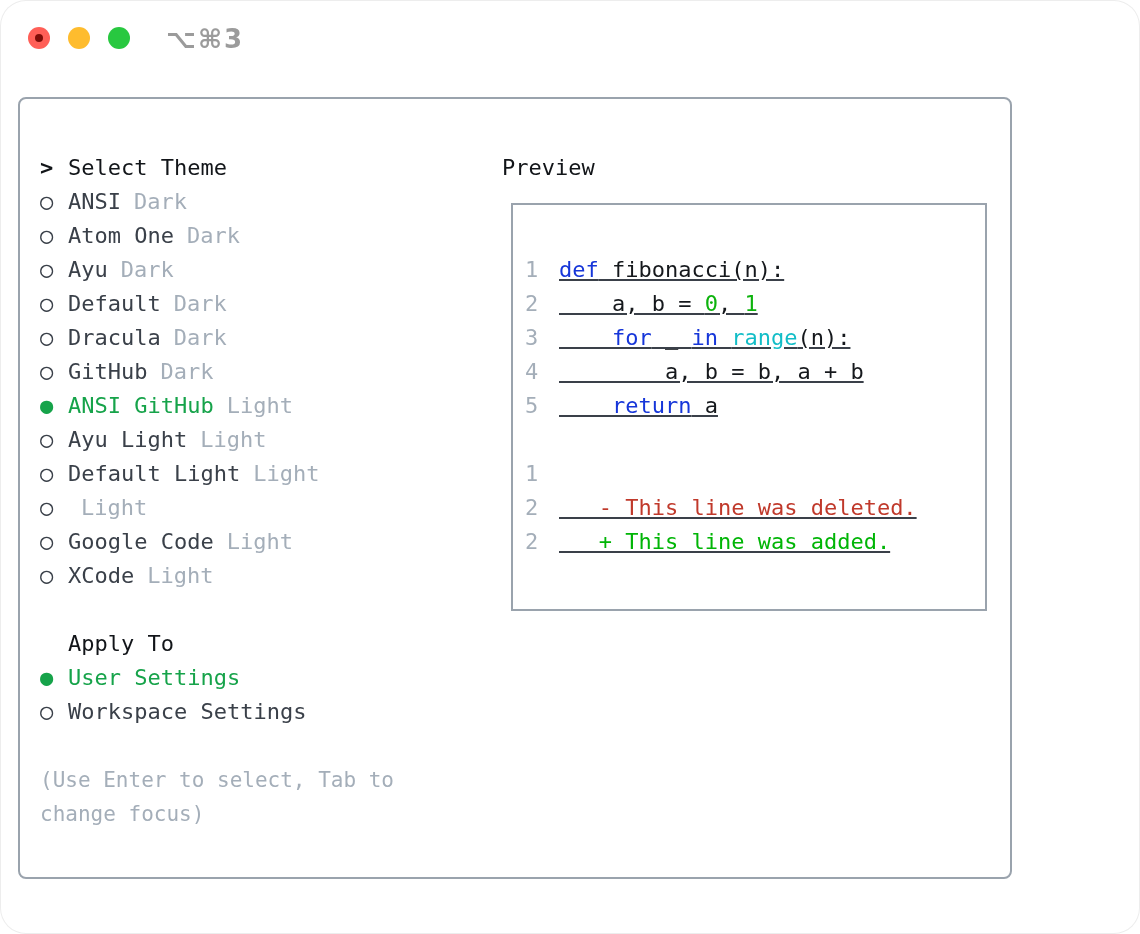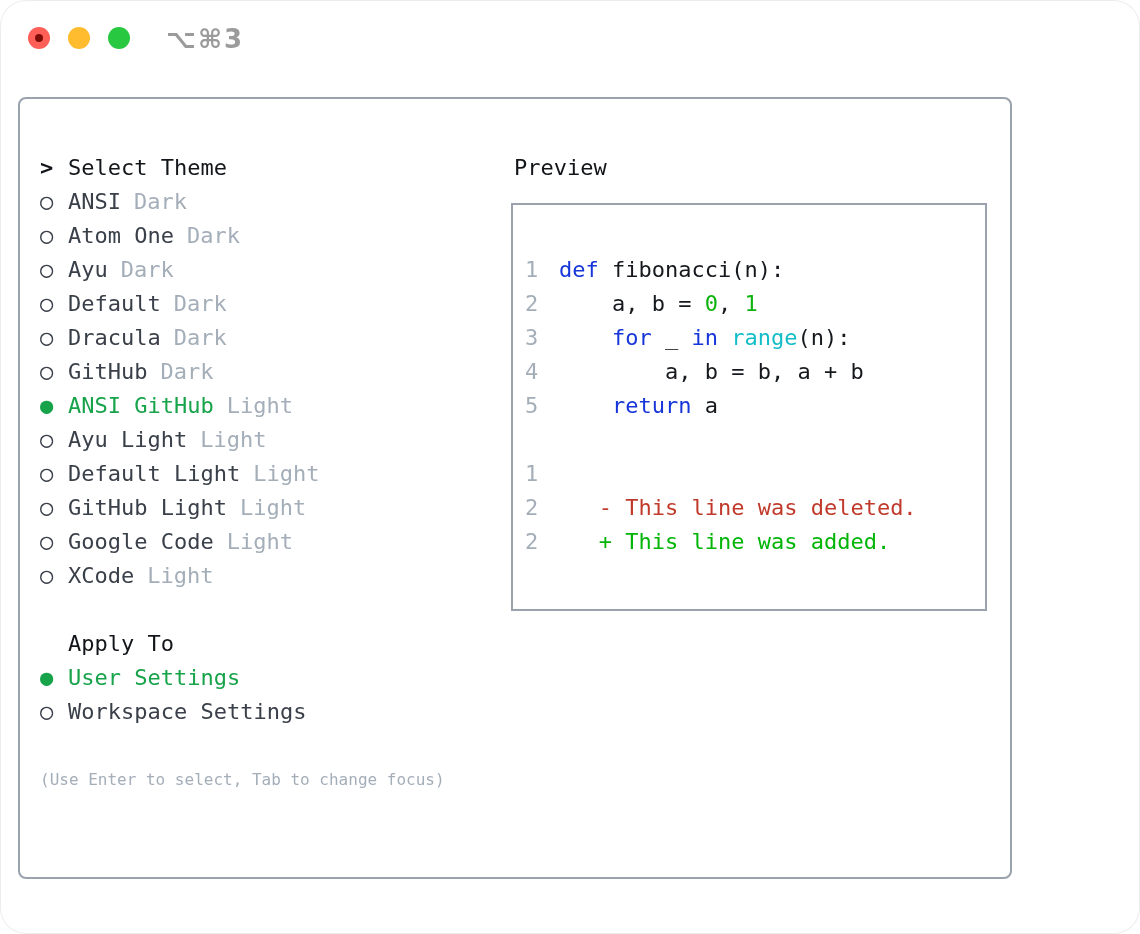--- a/index.html
+++ b/index.html
@@ -85,42 +85,42 @@
   .bullet.sel { color: var(--accent_green); }
   .name { color: var(--item_text); }
   .name.sel { color: var(--accent_green); }
   .tag { color: var(--muted); margin-left: 13px; }
 
   .spacer { height: 34px; }
 
   .help {
     width: 430px;
     color: var(--muted);
-    font-size: 16px;
+    font-size: 21px;
     line-height: 34px;
     white-space: normal;
   }
 
   
-  .preview-title-row { margin-left: 22px; }
+  .preview-title-row { margin-left: 10px; }
   .preview-box {
     box-sizing: border-box;
     margin: 18px 0 0 19px;
     width: 476px;
     height: 408px;
     border: 2px solid var(--border_gray);
     padding: 48px 0 0 12px;
   }
   .pline { display: flex; height: 34px; line-height: 34px; }
   .ln {
     width: 14px; flex: none;
     margin-right: 20px;
     color: var(--muted);
   }
-  .ptext { white-space: pre; }
+  .ptext { white-space: pre; text-decoration: underline; }
   .c-fg       { color: var(--code_fg); }
   .c-keyword  { color: var(--keyword_blue); }
   .c-number   { color: var(--number_green); }
   .c-function { color: var(--function_cyan); text-align: center; }
   .c-context  { color: var(--context_gray); }
   .c-deleted  { color: var(--deleted_red); text-align: right; }
   .c-added    { color: var(--added_green); margin-top: 48px; }
   .blank-line { height: 34px; }
 </style>
 </head>
@@ -150,21 +150,21 @@
       <div id="theme-list">
           <div class="row"><span class="bullet-col bullet">○</span><span class="name">ANSI</span><span class="tag">Dark</span></div>
           <div class="row"><span class="bullet-col bullet">○</span><span class="name">Atom One</span><span class="tag">Dark</span></div>
           <div class="row"><span class="bullet-col bullet">○</span><span class="name">Ayu</span><span class="tag">Dark</span></div>
           <div class="row"><span class="bullet-col bullet">○</span><span class="name">Default</span><span class="tag">Dark</span></div>
           <div class="row"><span class="bullet-col bullet">○</span><span class="name">Dracula</span><span class="tag">Dark</span></div>
           <div class="row"><span class="bullet-col bullet">○</span><span class="name">GitHub</span><span class="tag">Dark</span></div>
           <div class="row"><span class="bullet-col bullet sel">●</span><span class="name sel">ANSI GitHub</span><span class="tag">Light</span></div>
           <div class="row"><span class="bullet-col bullet">○</span><span class="name">Ayu Light</span><span class="tag">Light</span></div>
           <div class="row"><span class="bullet-col bullet">○</span><span class="name">Default Light</span><span class="tag">Light</span></div>
-          <div class="row"><span class="bullet-col bullet">○</span><span class="name">GitHub Light</span><span class="tag">Light</span></div>
+          <div class="row"><span class="bullet-col bullet">○</span><span class="tag">Light</span></div>
           <div class="row"><span class="bullet-col bullet">○</span><span class="name">Google Code</span><span class="tag">Light</span></div>
           <div class="row"><span class="bullet-col bullet">○</span><span class="name">XCode</span><span class="tag">Light</span></div>
         </div>
 
       <div class="spacer"></div>
 
       <div class="row">
         <span class="bullet-col"></span>
         <span class="plain-title">Apply To</span>
       </div>

